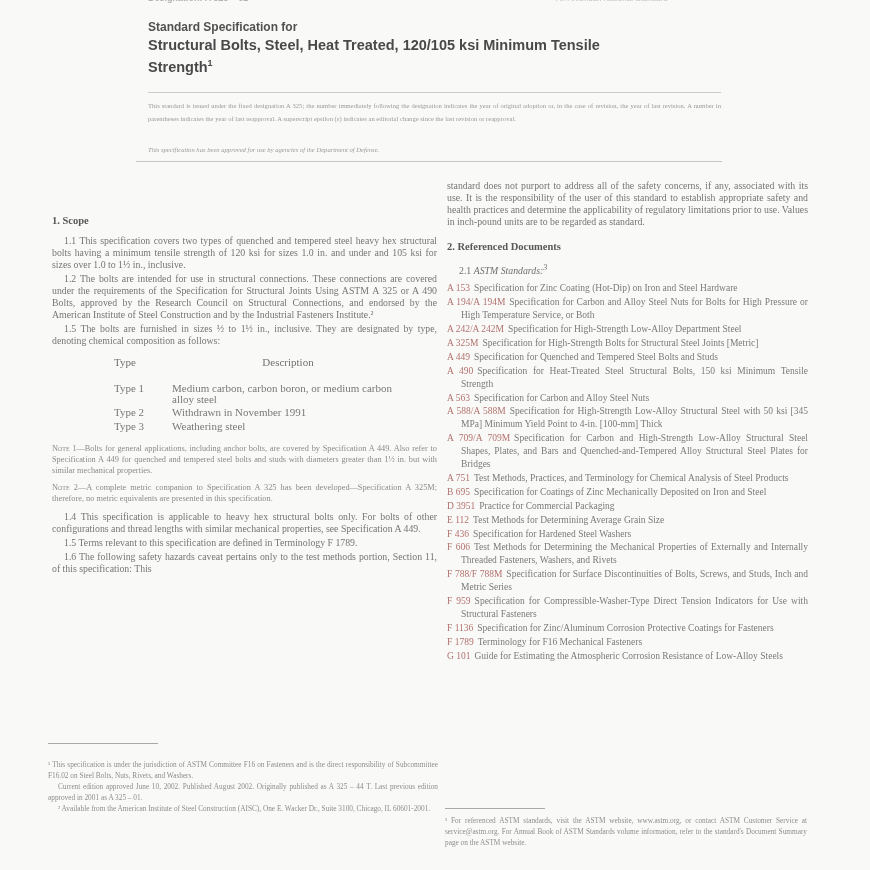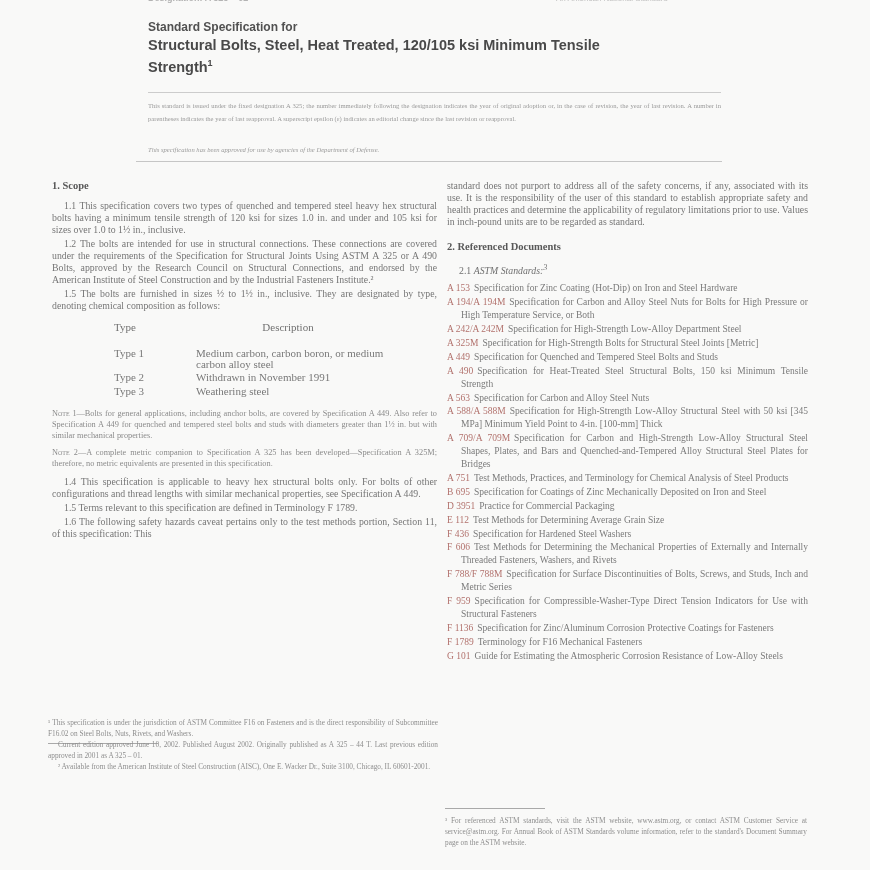--- a/index.html
+++ b/index.html
@@ -24,53 +24,53 @@
   #rule-top{left:148px;top:92px;width:573px;}
   #rule-mid{left:136px;top:161px;width:586px;background:#c9c9c9;}
 
   #legalese{position:absolute;left:148px;top:99px;width:573px;font-size:6.6px;line-height:13px;
             color:#9b9b9b;text-align:justify;margin:0;}
   #dod-note{position:absolute;left:148px;top:146px;width:573px;font-size:6.6px;font-style:italic;
             color:#9b9b9b;margin:0;}
 
   
   .col{position:absolute;top:180px;font-size:9.8px;line-height:12px;color:#757575;text-align:justify;}
-  #col-left{left:52px;width:385px;}
+  #col-left{left:52px;width:385px;margin-top:35px;}
   #col-right{left:447px;width:361px;}
   .col p.body{margin:0 0 2px 0;text-indent:12px;}
   .col p.nodent{text-indent:0;}
   h2.sect{font-size:10.5px;line-height:12px;font-weight:bold;color:#565656;margin:0 0 8px 0;text-align:left;}
   #ref-heading{margin:13px 0 9px 0;}
   .subsect{margin:0 0 5px 0;text-indent:12px;font-style:italic;color:#6f6f6f;}
   .subsect .sub-num{font-style:normal;}
 
   
   #types-table{margin:9px 0 13px 62px;width:290px;font-size:11px;color:#787878;text-align:left;}
   #types-table .thead{display:flex;margin-bottom:15px;color:#717171;}
   #types-table .th-type{width:58px;}
   #types-table .th-desc{flex:1;text-align:center;}
-  #types-table .trow{display:flex;line-height:10.5px;margin-bottom:3px;gap:24px;}
+  #types-table .trow{display:flex;line-height:10.5px;margin-bottom:3px;}
   #types-table .td-type{width:58px;flex:none;}
   #types-table .td-desc{flex:1;}
 
   .note{font-size:8.3px;line-height:10.8px;color:#8b8b8b;margin:7px 0 6px 0;text-align:justify;}
   .note .note-label{font-variant:small-caps;}
 
   
   .reflist{margin-top:2px;}
   .reflist p.refitem{margin:0 0 1px 0;padding-left:14px;text-indent:-14px;text-align:justify;
                      font-size:9.5px;line-height:12.9px;color:#7a7a7a;}
   .reflist .ref{color:#b4716c;margin-right:4px;}
 
   
   .fnrule{position:absolute;height:1px;background:#ababab;}
   #fnrule-left{left:48px;top:743px;width:110px;}
   #fnrule-right{left:445px;top:808px;width:100px;}
   .fnblock{position:absolute;font-size:7.3px;line-height:10.9px;color:#8e8e8e;text-align:justify;}
-  #fn-left{left:48px;top:718px;width:390px;}
+  #fn-left{left:48px;top:760px;width:390px;}
   #fn-right{left:445px;top:816px;width:362px;}
   .fnblock p{margin:0;}
   .fnblock p + p{text-indent:10px;}
 </style>
 </head>
 <body>
 
 <div id="canvas">
   <div id="scan">
 

